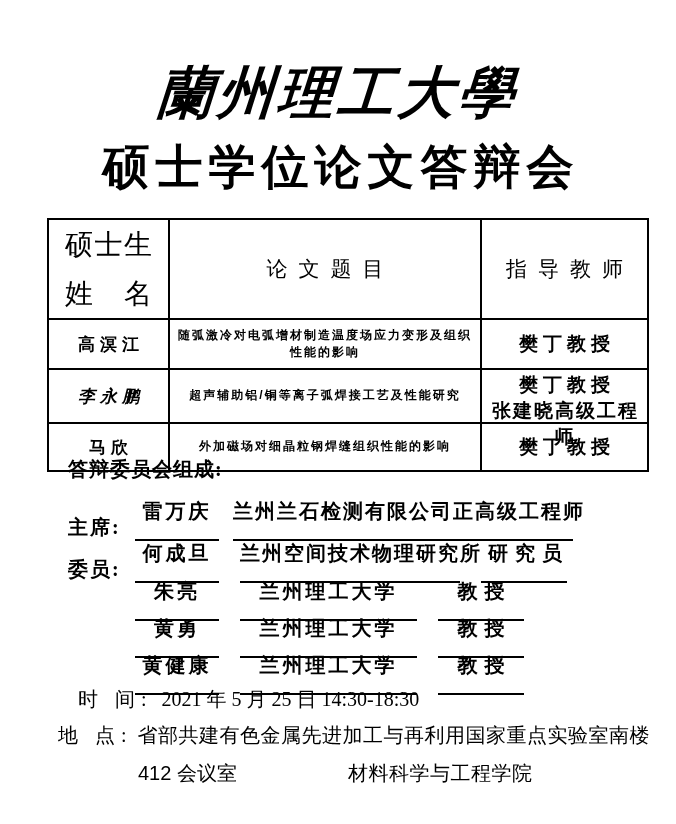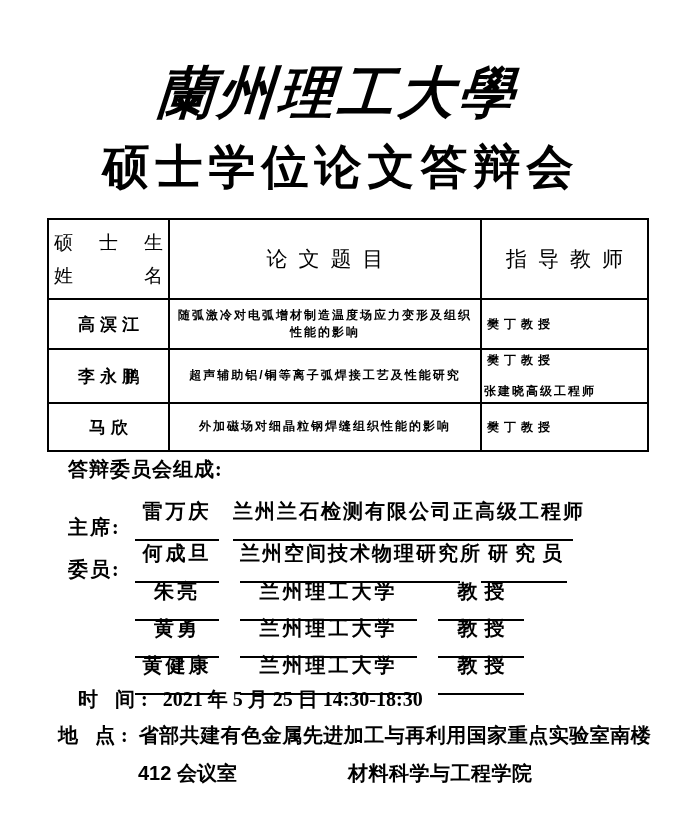--- a/index.html
+++ b/index.html
@@ -20,41 +20,41 @@
     position:absolute; top:136px; left:0; width:100%;
     text-align:center; font-size:47px; font-weight:bold;
     letter-spacing:6px; text-indent:6px; white-space:nowrap;
   }
   
   table.defense {
     position:absolute; left:47px; top:218px; width:600px;
     border-collapse:collapse; table-layout:fixed;
   }
   table.defense td { border:2px solid #000; vertical-align:middle; padding:0; }
-  .name-h-cell { padding:0 5px !important; font-size:19px; }
+  .name-h-cell { padding:0 16px !important; font-size:28px; }
   .jline { text-align:justify; text-align-last:justify; line-height:1.75; }
   .th-cell { text-align:center; font-size:21px; letter-spacing:11px; text-indent:11px;border-radius:10px; }
   .sans { font-family:"Liberation Sans","DejaVu Sans",sans-serif; font-weight:bold; }
   .body-name { text-align:center; font-size:17px; letter-spacing:5px; text-indent:5px; }
   .thesis-cell { text-align:center; font-size:12px; letter-spacing:2px; line-height:1.45; padding:2px 6px !important; }
-  .advisor-cell { text-align:left; font-size:12px; letter-spacing:5px; text-indent:5px; }
+  .advisor-cell { text-align:center; font-size:19px; letter-spacing:5px; text-indent:5px; }
   .advisor-two { display:flex; flex-direction:column; justify-content:space-between; height:48px; padding:2px 0; }
   .advisor-line2 { letter-spacing:2px; text-indent:2px; }
   
   .sec-heading { position:absolute; left:68px; top:456px; font-size:20px; font-weight:bold; letter-spacing:1px; }
   .crow { position:absolute; left:68px; height:26px; font-size:20px; font-weight:bold; white-space:nowrap; }
   .clabel { display:inline-block; width:62px; letter-spacing:2px; vertical-align:bottom; }
   .u { display:inline-block; border-bottom:2px solid #000; text-align:center; padding-bottom:14px; vertical-align:bottom; }
   .u-name  { width:84px;  letter-spacing:3px; }
   .u-aff-chair { width:340px; margin-left:9px; letter-spacing:2px; }
   .u-aff-wide  { width:220px; margin-left:16px; letter-spacing:2px; }
   .u-aff       { width:177px; margin-left:16px; letter-spacing:3px; }
   .u-title     { width:86px;  margin-left:16px; letter-spacing:7px; text-indent:7px; }
   
-  .frow { position:absolute; font-size:20px; font-weight:bold; white-space:nowrap; }
+  .frow { position:absolute; font-size:20px; font-weight:normal; white-space:nowrap; }
   .time-row { left:78px; top:686px; }
   .time-label { letter-spacing:6px; margin-right:4px; }
   .loc-row { left:58px; top:722px; }
   .loc-label { letter-spacing:6px; }
   .loc-value { font-family:"Liberation Sans","DejaVu Sans",sans-serif; letter-spacing:0.5px; }
   .room { left:138px; top:760px; font-family:"Liberation Sans","DejaVu Sans",sans-serif; }
   .organizer { left:348px; top:760px; font-family:"Liberation Sans","DejaVu Sans",sans-serif; letter-spacing:0.5px; }
 </style>
 </head>
 <body>
@@ -79,21 +79,21 @@
       </td>
       <td class="th-cell">论文题目</td>
       <td class="th-cell">指导教师</td>
     </tr>
     <tr>
       <td class="sans body-name" style="height:48px;">高溟江</td>
       <td class="sans thesis-cell">随弧激冷对电弧增材制造温度场应力变形及组织性能的影响</td>
       <td class="sans advisor-cell">樊丁教授</td>
     </tr>
     <tr>
-      <td class="sans body-name" style="height:51px;">李永鹏</td>
+      <td class="sans body-name" style="height:51px;font-style:italic;">李永鹏</td>
       <td class="sans thesis-cell">超声辅助铝/铜等离子弧焊接工艺及性能研究</td>
       <td class="sans advisor-cell">
         <div class="advisor-two">
           <div>樊丁教授</div>
           <div class="advisor-line2">张建晓高级工程师</div>
         </div>
       </td>
     </tr>
     <tr>
       <td class="sans body-name" style="height:46px;">马欣</td>

